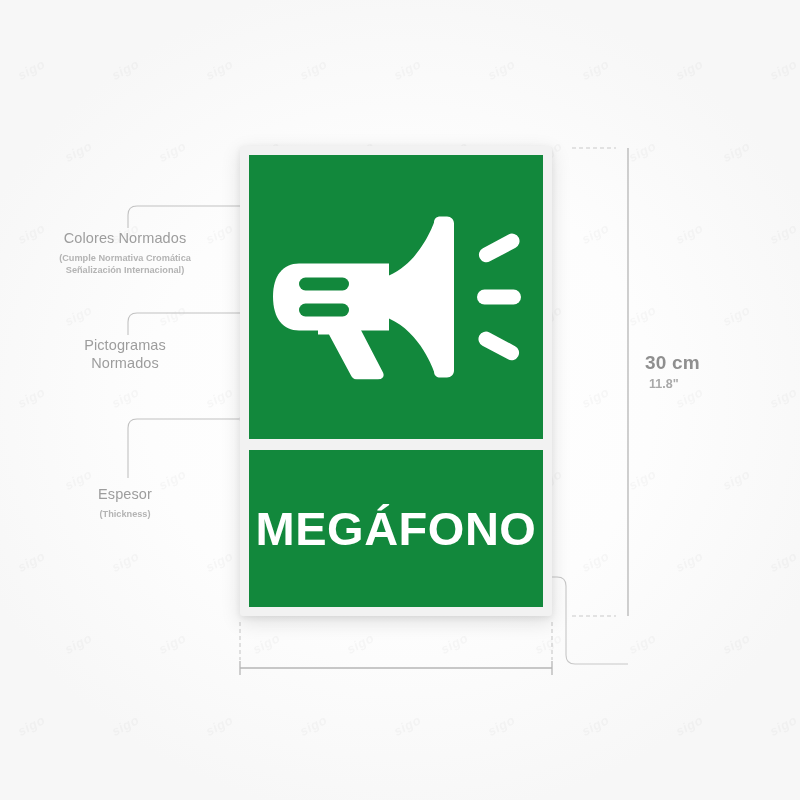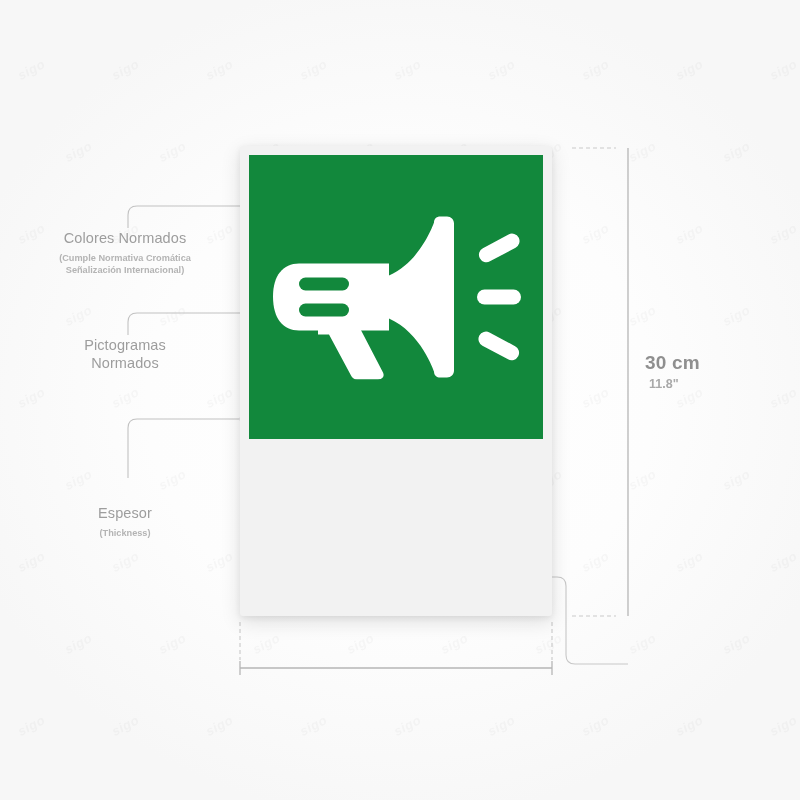--- a/index.html
+++ b/index.html
@@ -144,21 +144,21 @@
     margin-top: 4px;
   }
   .callout-value {
     color: #9d9d9d;
     font-size: 13.5px;
     font-weight: 700;
     margin-top: 4px;
   }
   #callout-colores { top: 230px; }
   #callout-pictogramas { top: 337px; }
-  #callout-espesor { top: 505px; }
+  #callout-espesor { top: 486px; }
   
   #dim-height {
     position: absolute;
     left: 645px;
     top: 352px;
     z-index: 5;
     text-align: left;
   }
   #dim-width {
     position: absolute;
@@ -374,20 +374,23 @@
                    C 83 165 81 163 80 161
                    L 58 120
                    L 47 120 Z" fill="#ffffff"></path>
 
           <rect x="206" y="26" width="44" height="15" rx="7.5" fill="#ffffff" transform="rotate(-28 228 33)"></rect>
           <rect x="206" y="75" width="44" height="15" rx="7.5" fill="#ffffff"></rect>
           <rect x="206" y="124" width="44" height="15" rx="7.5" fill="#ffffff" transform="rotate(28 228 131)"></rect>
         </svg>
       </div>
       <div id="panel-divider"></div>
+      <div id="panel-text">
+        <div id="sign-label">MEGÁFONO</div>
+      </div>
     </div>
   </div>
 
   <div class="callout" id="callout-colores">
     <div class="callout-title">Colores Normados</div>
     <div class="callout-sub">
       <span>(Cumple Normativa Cromática</span><br>
       <span>Señalización Internacional)</span>
     </div>
   </div>

